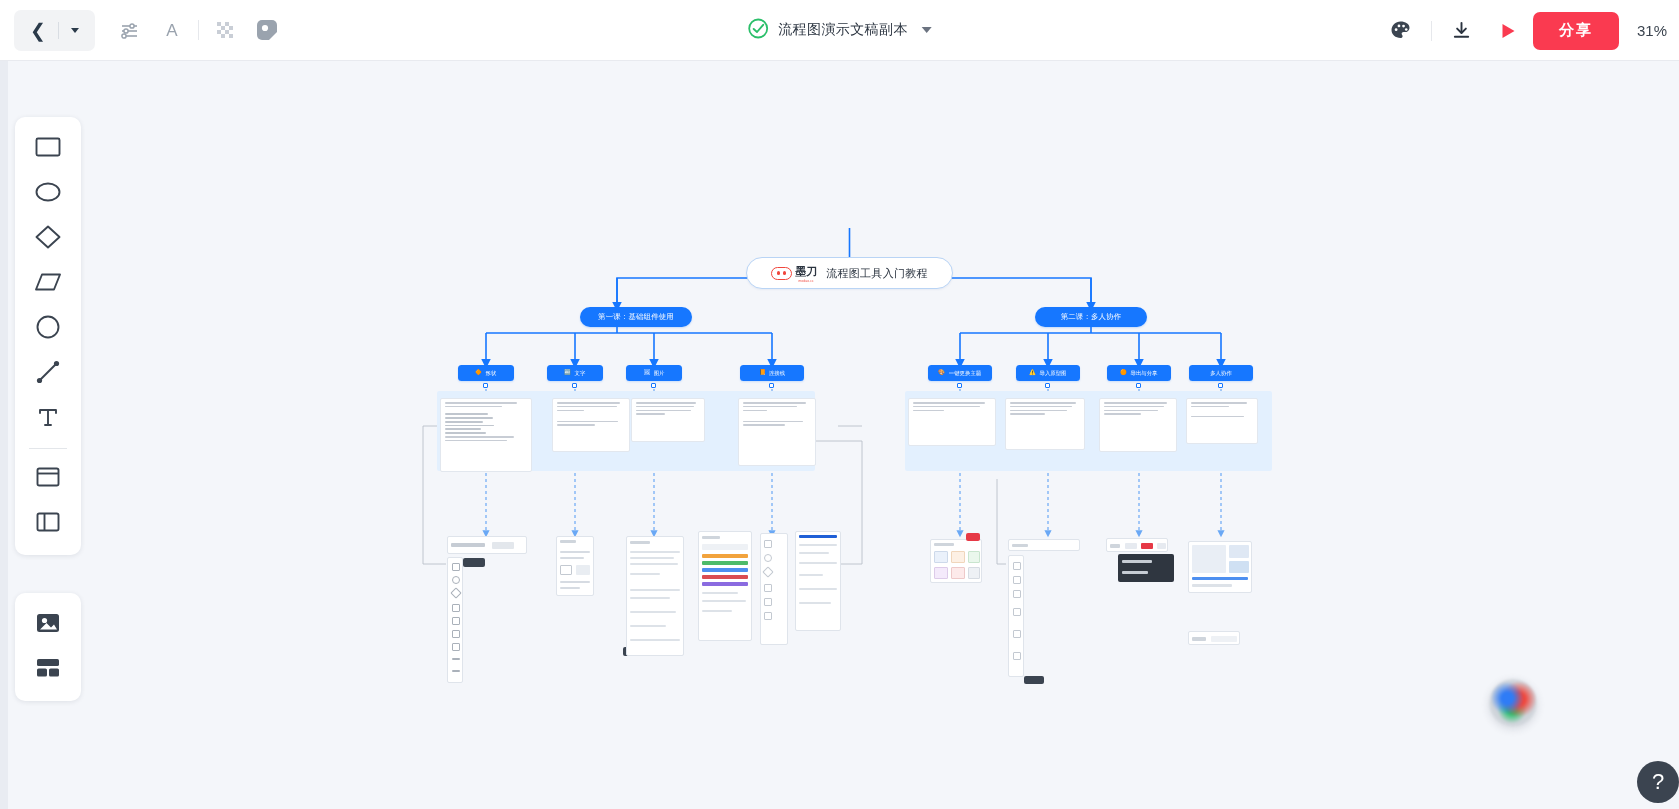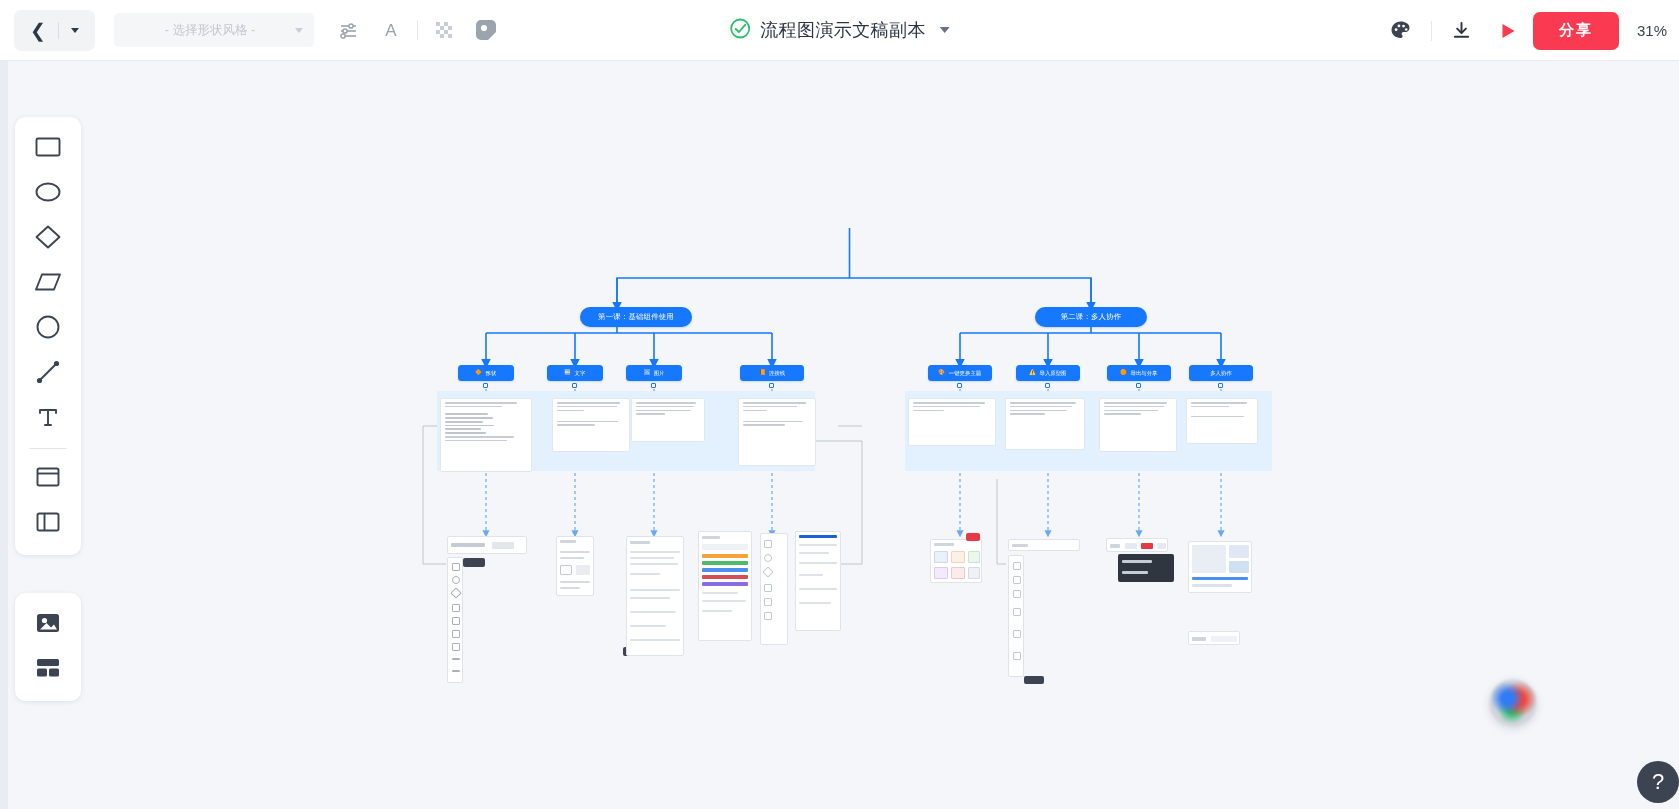--- a/index.html
+++ b/index.html
@@ -32,21 +32,21 @@
   }
   .style-select .cap{ width:0;height:0;border-left:4px solid transparent;border-right:4px solid transparent;border-top:5px solid #c9ced6;}
   .style-label{ flex:1; text-align:center; }
   .tool-ic{ width:42px; height:40px; display:flex; align-items:center; justify-content:center; }
   .tb-divider{ width:1px; height:20px; background:#e6e8ec; margin:0 5px;}
 
   .tb-center{
     position:absolute; left:50%; transform:translateX(-50%);
     display:flex; align-items:center; gap:10px;
   }
-  .doc-title{ font-size:18px; color:#2b3440; letter-spacing:.4px;}
+  .doc-title{ font-size:14px; color:#2b3440; letter-spacing:.4px;}
   .title-caret{ width:0;height:0;border-left:5px solid transparent;border-right:5px solid transparent;border-top:6px solid #6b7380; margin-left:4px;}
 
   .tb-right{ position:absolute; right:0; top:0; height:61px; display:flex; align-items:center; padding-right:10px; gap:4px;}
   .share-btn{
     background:#fa3a50; color:#fff; font-size:15px; font-weight:bold;
     border-radius:7px; height:38px; padding:0 26px; display:flex; align-items:center;
     letter-spacing:2px; border:none; cursor:pointer;
   }
   .zoom-label{ font-size:15px; color:#3b444f; padding-left:14px; padding-right:2px;}
 
@@ -139,24 +139,20 @@
 
 <div class="topbar">
 
   <div class="tb-left">
     <div class="back-group">
       <span class="back-arrow">❮</span>
       <span class="vdiv"></span>
       <span class="caret-sm"></span>
     </div>
 
-    <div class="style-select">
-      <span class="style-label">- 选择形状风格 -</span>
-      <span class="cap"></span>
-    </div>
 
     <div class="tool-ic" style="margin-left:14px">
       <svg width="19" height="17" viewBox="0 0 19 17" fill="none">
         <line x1="2" y1="4" x2="17" y2="4" stroke="#9aa3ae" stroke-width="1.6"></line>
         <line x1="2" y1="9" x2="17" y2="9" stroke="#9aa3ae" stroke-width="1.6"></line>
         <line x1="2" y1="14" x2="17" y2="14" stroke="#9aa3ae" stroke-width="1.6"></line>
         <circle cx="12" cy="4" r="2.1" fill="#fff" stroke="#9aa3ae" stroke-width="1.5"></circle>
         <circle cx="6" cy="9" r="2.1" fill="#fff" stroke="#9aa3ae" stroke-width="1.5"></circle>
         <circle cx="4" cy="14" r="2.1" fill="#fff" stroke="#9aa3ae" stroke-width="1.5"></circle>
       </svg>
@@ -286,20 +282,33 @@
       <path d="M838 365 L862 365"></path>
       <path d="M997 418 L997 503 L1006 503"></path>
       <path d="M1084 380 L1100 380"></path>
       <path d="M1176 380 L1186 380"></path>
     </g>
   </svg>
 
   <div class="band" style="left:437px; top:330px; width:378px; height:80px;"></div>
   <div class="band" style="left:905px; top:330px; width:367px; height:80px;"></div>
 
+  <div class="node root-node">
+    <span class="logo-wrap">
+      <span class="logo-face">
+          <span class="logo-eye"></span>
+          <span class="logo-eye"></span>
+        </span>
+      <span style="display:flex;flex-direction:column;align-items:center;">
+        <span class="logo-txt">墨刀</span>
+        <span class="logo-sub">modao.cc</span>
+      </span>
+    </span>
+    <span class="root-title">流程图工具入门教程</span>
+  </div>
 
   <div class="node l2" style="left:580px; top:246px;">
     <span>第一课：基础组件使用</span>
   </div>
   <div class="node l2" style="left:1035px; top:246px;">
     <span>第二课：多人协作</span>
   </div>
 
   <div class="node l3" style="left:458px; top:304px;">
     <span class="emo">🔶</span>

